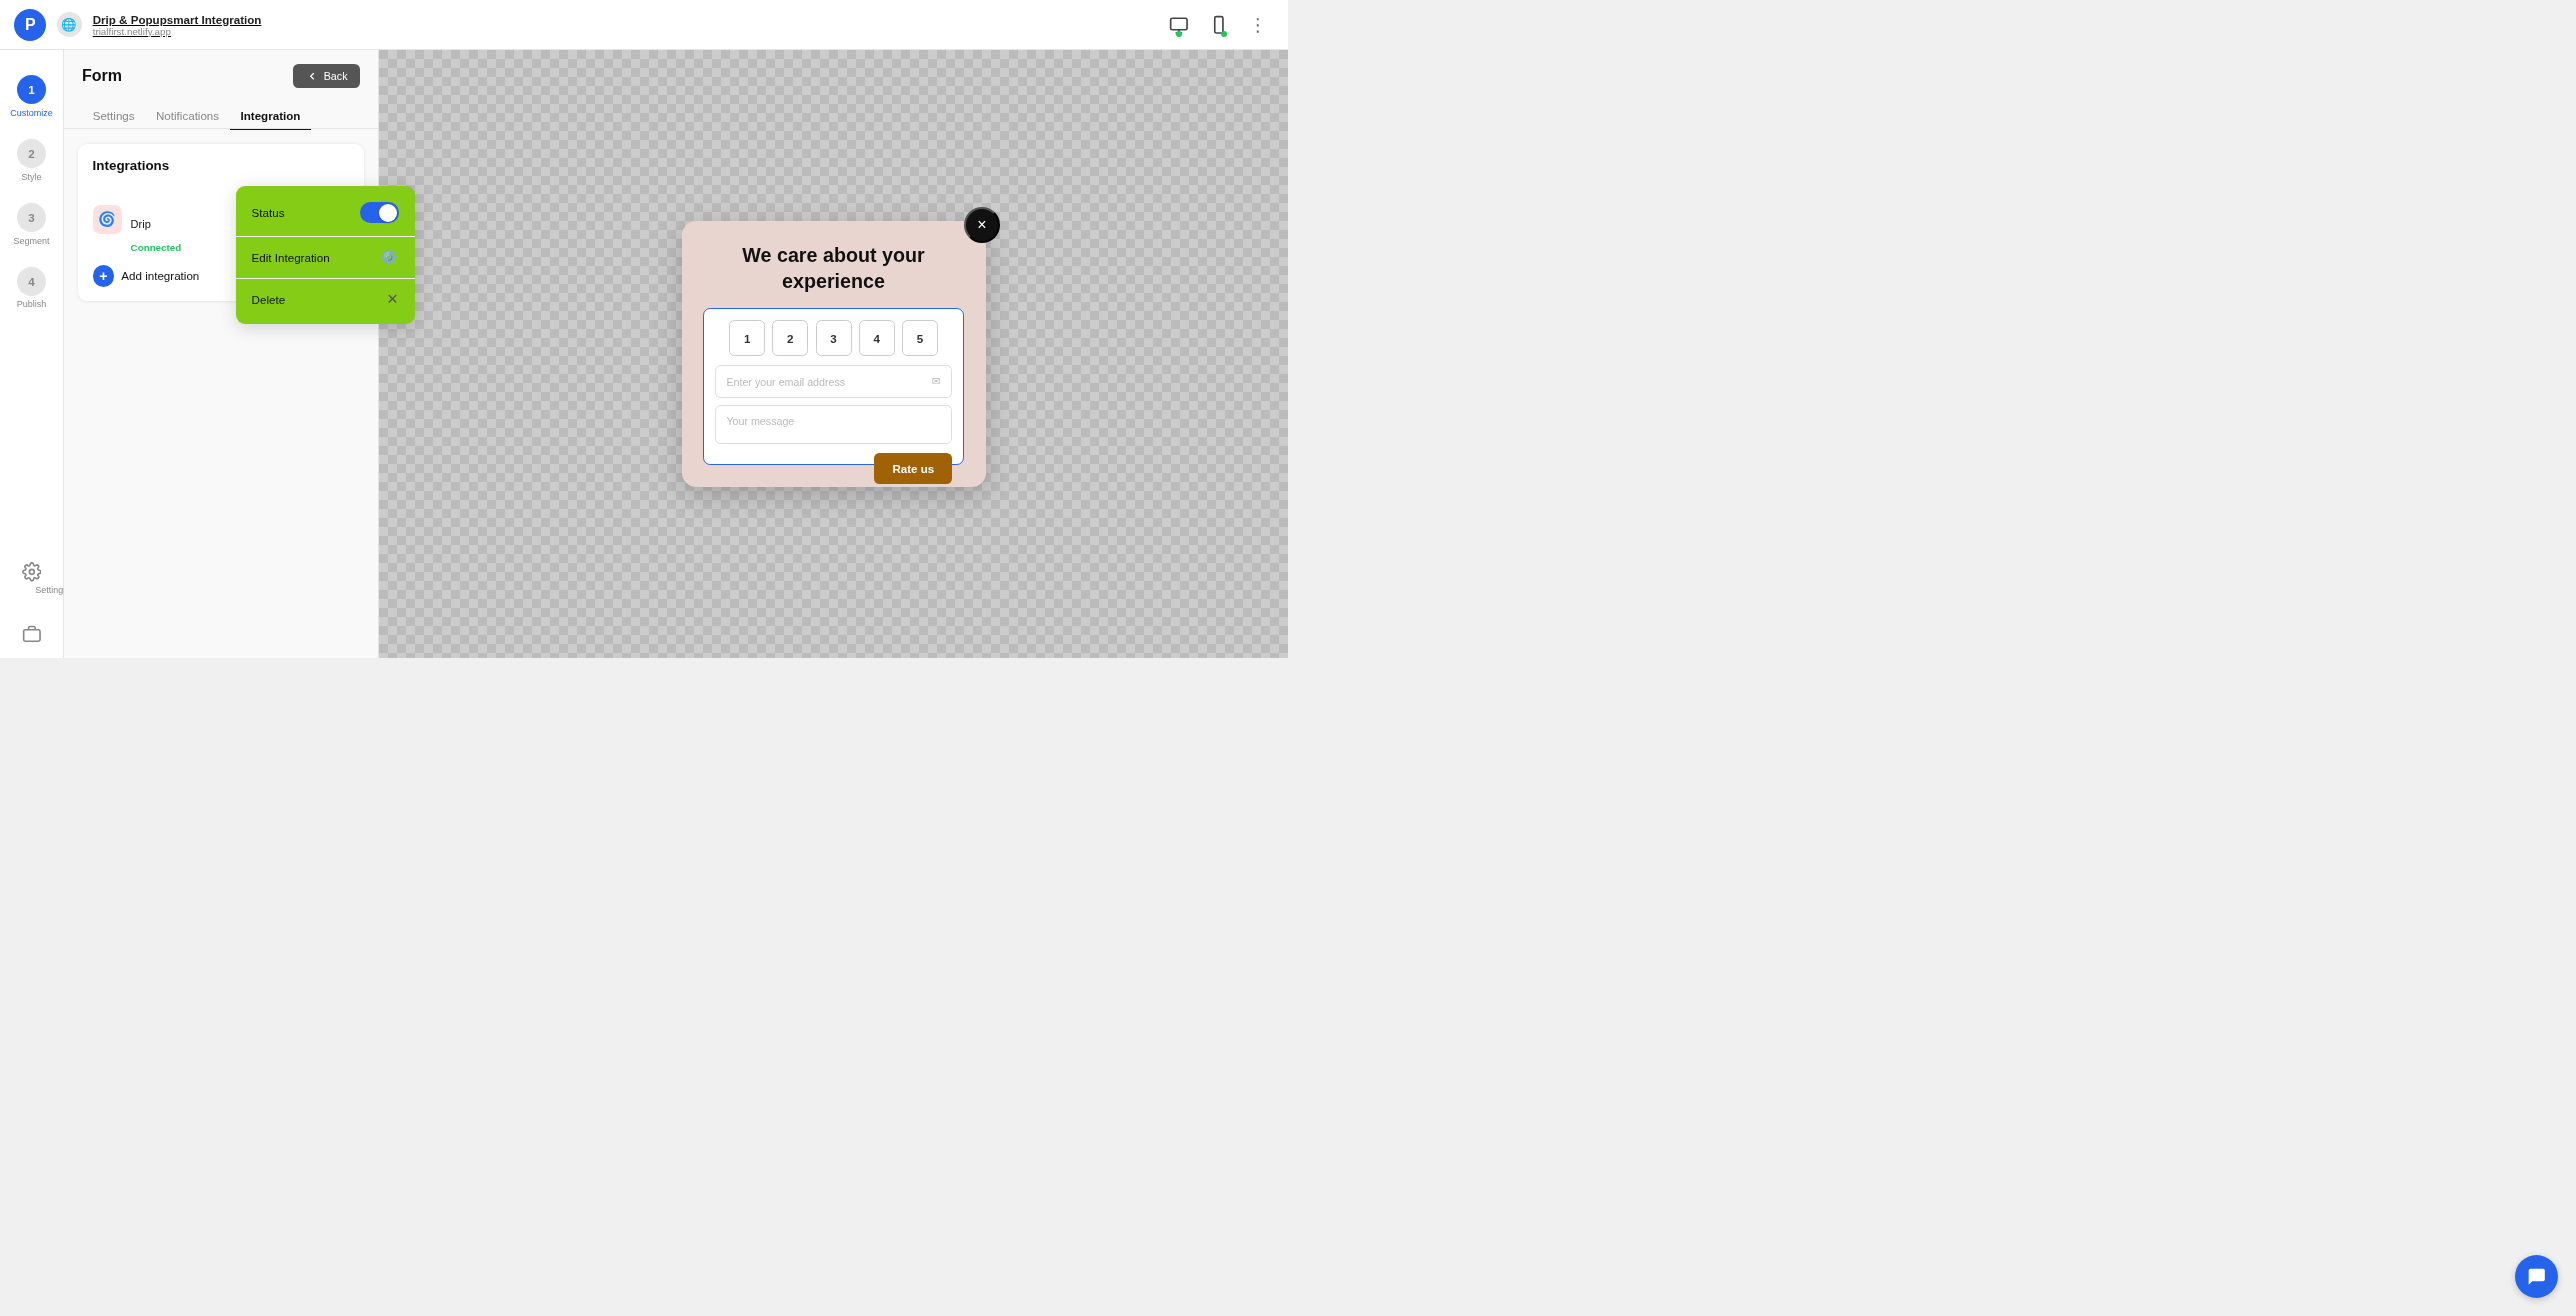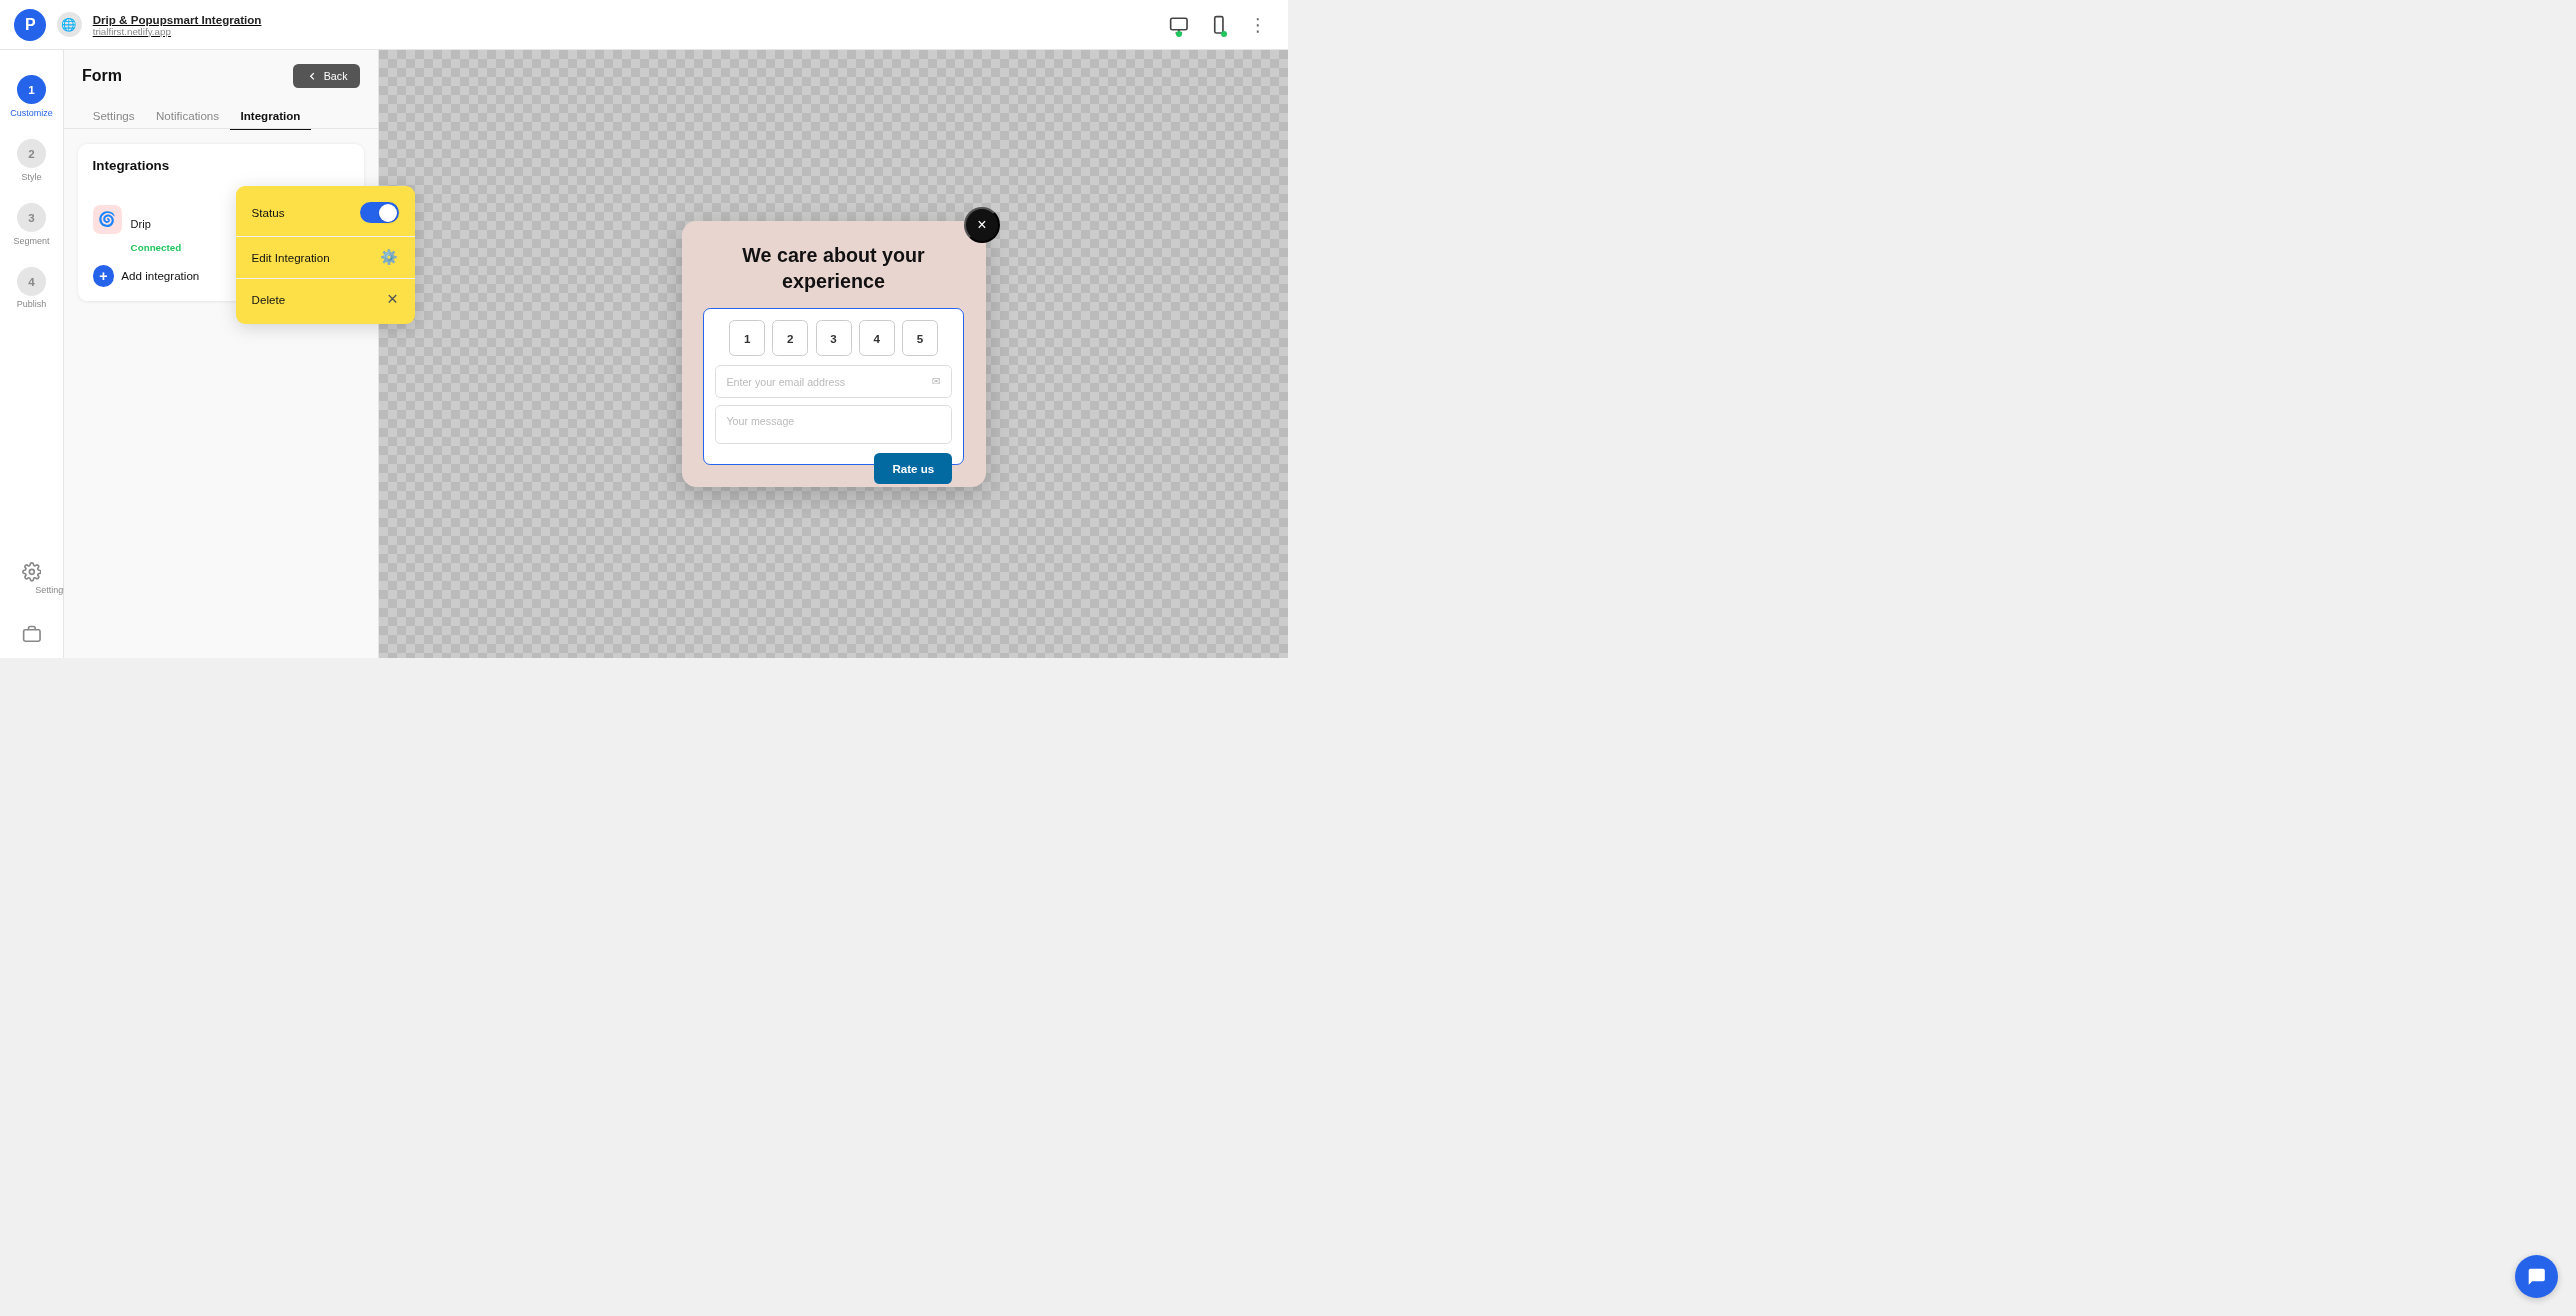--- a/index.html
+++ b/index.html
@@ -56,42 +56,42 @@
     .drip-info { flex: 1; }
     .drip-name { font-size: 11px; font-weight: 400; color: #111; margin-top: 32px; }
     .drip-status { font-size: 9.8px; color: #22c55e; font-weight: 600; margin-top: 12px; }
     .more-btn { width: 25px; height: 25px; display: flex; align-items: center; justify-content: center; border: none; background: none; cursor: pointer; font-size: 16px; color: #888; }
 
     .add-integration { display: flex; align-items: center; gap: 7.2px; margin-top: 12.5px; cursor: pointer; }
     .add-icon { width: 21.5px; height: 21.5px; background: #2563eb; border-radius: 50%; display: flex; align-items: center; justify-content: center; color: #fff; font-size: 14.3px; font-weight: bold; }
     .add-label { font-size: 11.6px; color: #111; }
 
     
-    .dropdown-menu { position: absolute; top: 0; left: 143px; background: #fde047; border-radius: 9px; box-shadow: 0 3.6px 18px rgba(0,0,0,0.15); padding: 7.2px 0; min-width: 179px; z-index: 100; }
+    .dropdown-menu { position: absolute; top: 0; left: 143px; background: #84cc16; border-radius: 9px; box-shadow: 0 3.6px 18px rgba(0,0,0,0.15); padding: 7.2px 0; min-width: 179px; z-index: 100; }
     .dropdown-item { display: flex; align-items: center; justify-content: space-between; padding: 9px 16px; font-size: 11.6px; color: #111; cursor: pointer; }
     .toggle-switch { width: 39px; height: 21.5px; background: #2563eb; border-radius: 10.7px; position: relative; }
     .toggle-knob { width: 18px; height: 18px; background: #fff; border-radius: 50%; position: absolute; top: 1.8px; right: 1.8px; box-shadow: 0 0.9px 2.7px rgba(0,0,0,0.2); }
     .gear-icon { font-size: 14.3px; color: #555; }
     .x-icon { font-size: 14.3px; color: #555; }
     .dropdown-divider { height: 0.9px; background: #f0f0f0; margin: 3.6px 0; }
 
     
     .canvas { flex: 1; background: #d0d0d0; display: flex; align-items: center; justify-content: center; position: relative; overflow: hidden; }
     .canvas-inner { background: repeating-conic-gradient(#ccc 0% 25%, #bbb 0% 50%) 0 0 / 18px 18px; width: 100%; height: 100%; display: flex; align-items: center; justify-content: center; }
 
     
     .popup-preview { width: 304px; background: #e8d5d0; border-radius: 14.3px; padding: 21.5px; position: relative; box-shadow: 0 7.2px 29px rgba(0,0,0,0.2); }
     .popup-close-btn { position: absolute; top: -14.3px; right: -14.3px; width: 36px; height: 36px; background: #111; border-radius: 50%; display: flex; align-items: center; justify-content: center; color: #fff; font-size: 16px; cursor: pointer; z-index: 10; }
     .popup-title { font-size: 19.7px; font-weight: 700; color: #111; text-align: center; margin-bottom: 14.3px; line-height: 1.3; }
     .popup-form-area { background: #fff; border: 1.8px solid #2563eb; border-radius: 7.2px; padding: 10.7px; }
     .rating-row { display: flex; gap: 7.2px; justify-content: center; margin-bottom: 9px; }
     .rating-btn { width: 36px; height: 36px; border: 1.3px solid #ccc; border-radius: 5.4px; background: #fff; display: flex; align-items: center; justify-content: center; font-size: 11.6px; font-weight: 600; color: #333; cursor: pointer; }
     .email-input { width: 100%; border: 0.9px solid #ddd; border-radius: 5.4px; padding: 9px 10.7px; font-size: 10.7px; color: #999; margin-bottom: 7.2px; display: flex; align-items: center; justify-content: space-between; }
     .message-input { width: 100%; border: 0.9px solid #ddd; border-radius: 5.4px; padding: 9px 10.7px; font-size: 10.7px; color: #999; margin-bottom: 9px; height: 39px; }
-    .rate-btn { background: #0369a1; color: #fff; border: none; border-radius: 5.4px; padding: 9px 18px; font-size: 11.6px; font-weight: 600; cursor: pointer; float: right; }
+    .rate-btn { background: #a16207; color: #fff; border: none; border-radius: 5.4px; padding: 9px 18px; font-size: 11.6px; font-weight: 600; cursor: pointer; float: right; }
 
     
     .popup-actions { position: absolute; top: 50%; left: 50%; transform: translate(-50%, -50%); background: #fff; border-radius: 7.2px; box-shadow: 0 1.8px 10.7px rgba(0,0,0,0.2); display: flex; gap: 0; overflow: hidden; }
     .popup-action-btn { width: 39px; height: 39px; display: flex; align-items: center; justify-content: center; border: none; background: #fff; cursor: pointer; font-size: 16px; color: #333; border-right: 0.9px solid #eee; }
     .popup-action-btn:last-child { border-right: none; }
 
     
     .chat-btn { position: fixed; bottom: 18px; right: 18px; width: 43px; height: 43px; background: #2563eb; border-radius: 50%; display: flex; align-items: center; justify-content: center; color: #fff; font-size: 19.7px; cursor: pointer; box-shadow: 0 1.8px 7.2px rgba(0,0,0,0.2); }
   </style>
 </head>

